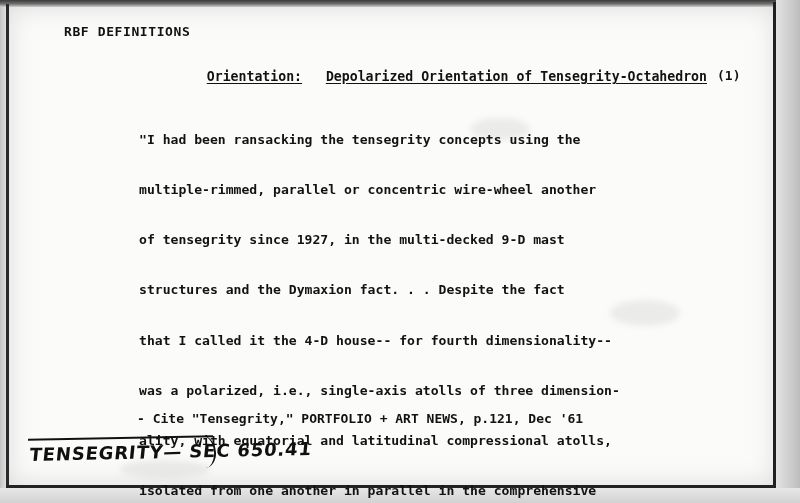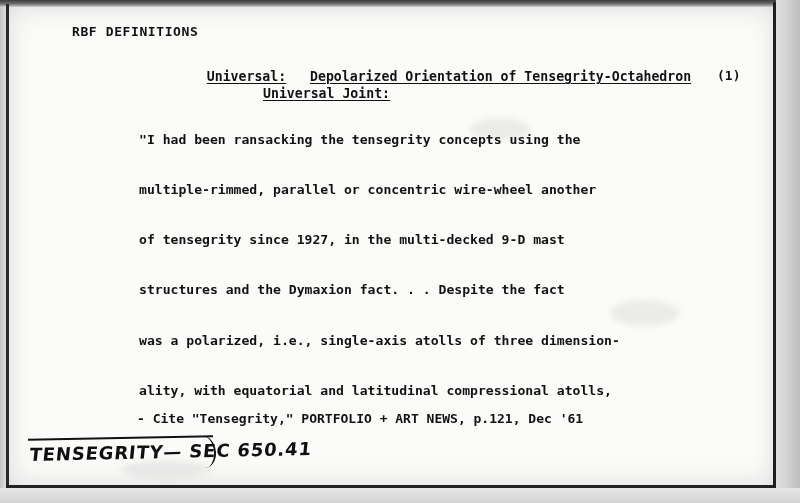--- a/index.html
+++ b/index.html
@@ -71,21 +71,21 @@
 
   
   .tw {
     position: absolute;
     color: #121212;
     font-family: "DejaVu Sans Mono", "Liberation Mono", monospace;
     white-space: pre;
     letter-spacing: 0px;
   }
   #header {
-    left: 72px;
+    left: 64px;
     top: 24px;
     font-size: 13px;
     font-weight: bold;
     letter-spacing: 0.6px;
   }
   #titleblock {
     left: 175px;
     top: 51px;
     font-size: 13.2px;
     font-weight: bold;
@@ -176,32 +176,34 @@
   <div class="edge-bottom"></div>
   <div class="edge-bottom-shade"></div>
 
   <div class="smudge" style="left:470px;top:118px;width:60px;height:22px;"></div>
   <div class="smudge" style="left:610px;top:300px;width:70px;height:26px;"></div>
   <div class="smudge" style="left:120px;top:460px;width:90px;height:18px;"></div>
 
   <div class="tw" id="header">RBF DEFINITIONS</div>
 
   <div class="tw" id="titleblock">
-    <span class="u">Universal:</span><span>   </span><span class="u">Depolarized Orientation of Tensegrity-Octahedron</span><span id="title-line2"><span class="u">Universal Joint:</span></span>
+    <span class="u">Orientation:</span><span>   </span><span class="u">Depolarized Orientation of Tensegrity-Octahedron</span>
   </div>
 
   <div class="tw" id="pagenum">(1)</div>
 
   <div class="tw" id="body">
     <div>"I had been ransacking the tensegrity concepts using the</div>
     <div>multiple-rimmed, parallel or concentric wire-wheel another</div>
     <div>of tensegrity since 1927, in the multi-decked 9-D mast</div>
     <div>structures and the Dymaxion fact. . . Despite the fact</div>
+    <div>that I called it the 4-D house-- for fourth dimensionality--</div>
     <div>was a polarized, i.e., single-axis atolls of three dimension-</div>
     <div>ality, with equatorial and latitudinal compressional atolls,</div>
+    <div>isolated from one another in parallel in the comprehensive</div>
     
     
     
     
     
     
     
     
     
     

